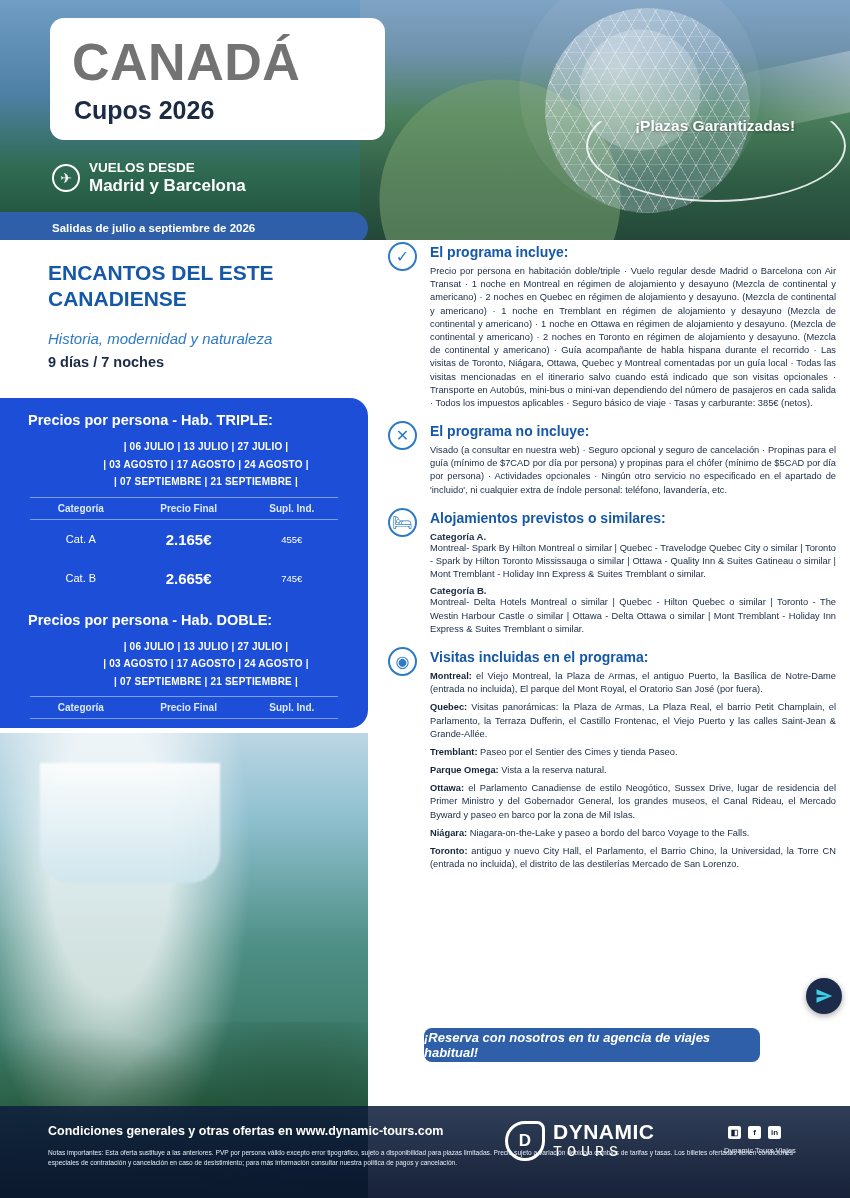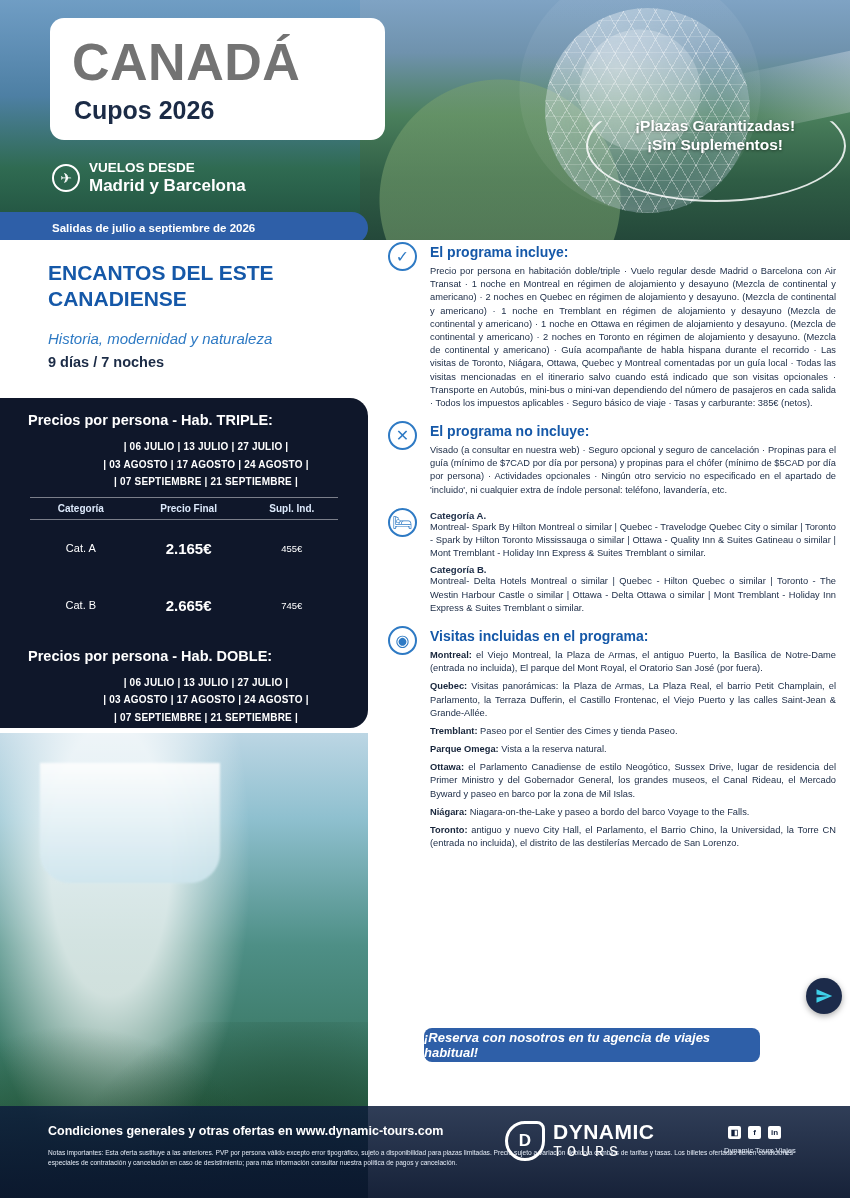--- a/index.html
+++ b/index.html
@@ -94,34 +94,34 @@
   }
   .prog-tag {
     position: absolute; left: 48px; top: 86px; font-size: 15px; font-style: italic; color: #2e7ac4;
   }
   .prog-days {
     position: absolute; left: 48px; top: 110px; font-size: 14.5px; color: #1b2b46; font-weight: 600;
   }
 
   .blue-panel {
     position: absolute; left: 0; top: 154px; width: 368px; height: 330px;
-    background: #0f172a; border-radius: 0 18px 18px 0; color: #fff;
+    background: #1d4ed8; border-radius: 0 18px 18px 0; color: #fff;
   }
   .bp-h {
     font-size: 14.5px; font-weight: 800; padding-left: 28px; color: #ffffff;
   }
   .dates {
     text-align: center; font-size: 10px; letter-spacing: .2px; line-height: 1.75; font-weight: 700; padding-left: 44px;
   }
   .tbl { width: 308px; margin: 6px auto 0; border-collapse: collapse; }
   .tbl th {
     font-size: 10px; font-weight: 700; color: #dce9fb; padding: 5px 0;
     border-top: 1px solid rgba(255,255,255,.45); border-bottom: 1px solid rgba(255,255,255,.45);
   }
-  .tbl td { font-size: 11px; padding: 20px 0; text-align: center; }
+  .tbl td { font-size: 11px; padding: 11px 0; text-align: center; }
   .tbl td.cat { font-size: 11px; }
   .tbl td.price { font-size: 15px; font-weight: 800; }
   .tbl td.supl { font-size: 9.5px; }
 
   .falls-photo {
     position: absolute; left: 0; top: 489px; width: 368px; height: 709px;
     background:
       radial-gradient(ellipse at 30% 18%, rgba(255,255,255,.75) 0 60px, transparent 140px),
       linear-gradient(180deg,#bcd6e4 0%,#8fc0cf 12%,#4e8f86 30%,#2f6b52 55%,#1f4c37 80%,#16351f 100%);
   }
@@ -208,21 +208,20 @@
       <div class="flights-badge">✈</div>
       <div class="flights-text">
         <div>VUELOS DESDE</div>
         <div class="l2">Madrid y Barcelona</div>
       </div>
     </div>
 
     <div class="guarantee">
       <div class="circle-arc"></div>
       <div>¡Plazas Garantizadas!</div>
-      <div>¡Sin Suplementos!</div>
     </div>
 
     <div class="departures">
       <span>Salidas de julio a septiembre de 2026</span>
     </div>
   </div>
 
   <div class="leftcol">
     <div class="prog-title">ENCANTOS DEL ESTE CANADIENSE</div>
     <div class="prog-tag">Historia, modernidad y naturaleza</div>
@@ -295,20 +294,21 @@
     </div>
 
     <div class="sec">
       <div class="sec-icon">✕</div>
       <div class="sec-h">El programa no incluye:</div>
       <div class="sec-b">Visado (a consultar en nuestra web) · Seguro opcional y seguro de cancelación · Propinas para el guía (mínimo de $7CAD por día por persona) y propinas para el chófer (mínimo de $5CAD por día por persona) · Actividades opcionales · Ningún otro servicio no especificado en el apartado de 'incluido', ni cualquier extra de índole personal: teléfono, lavandería, etc.</div>
     </div>
 
     <div class="sec">
       <div class="sec-icon">🛏</div>
+      <div class="sec-h">Alojamientos previstos o similares:</div>
       <div class="subh">Categoría A.</div>
       <div class="sec-b">Montreal- Spark By Hilton Montreal o similar | Quebec - Travelodge Quebec City o similar | Toronto - Spark by Hilton Toronto Mississauga o similar | Ottawa - Quality Inn &amp; Suites Gatineau o similar | Mont Tremblant - Holiday Inn Express &amp; Suites Tremblant o similar.</div>
       <div class="subh">Categoría B.</div>
       <div class="sec-b">Montreal- Delta Hotels Montreal o similar | Quebec - Hilton Quebec o similar | Toronto - The Westin Harbour Castle o similar | Ottawa - Delta Ottawa o similar | Mont Tremblant - Holiday Inn Express &amp; Suites Tremblant o similar.</div>
     </div>
 
     <div class="sec">
       <div class="sec-icon">◉</div>
       <div class="sec-h">Visitas incluidas en el programa:</div>
 

